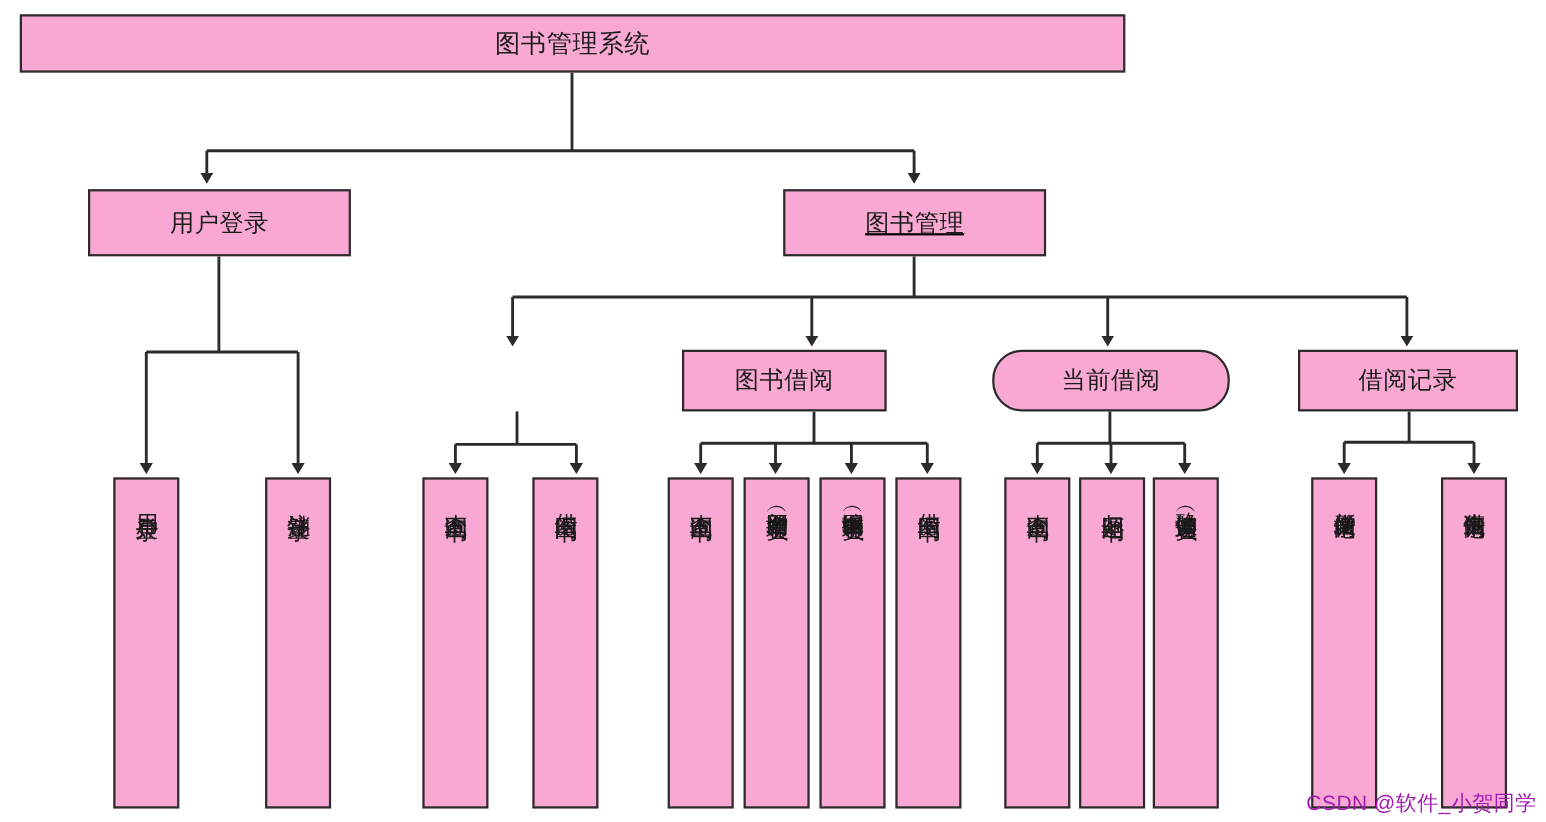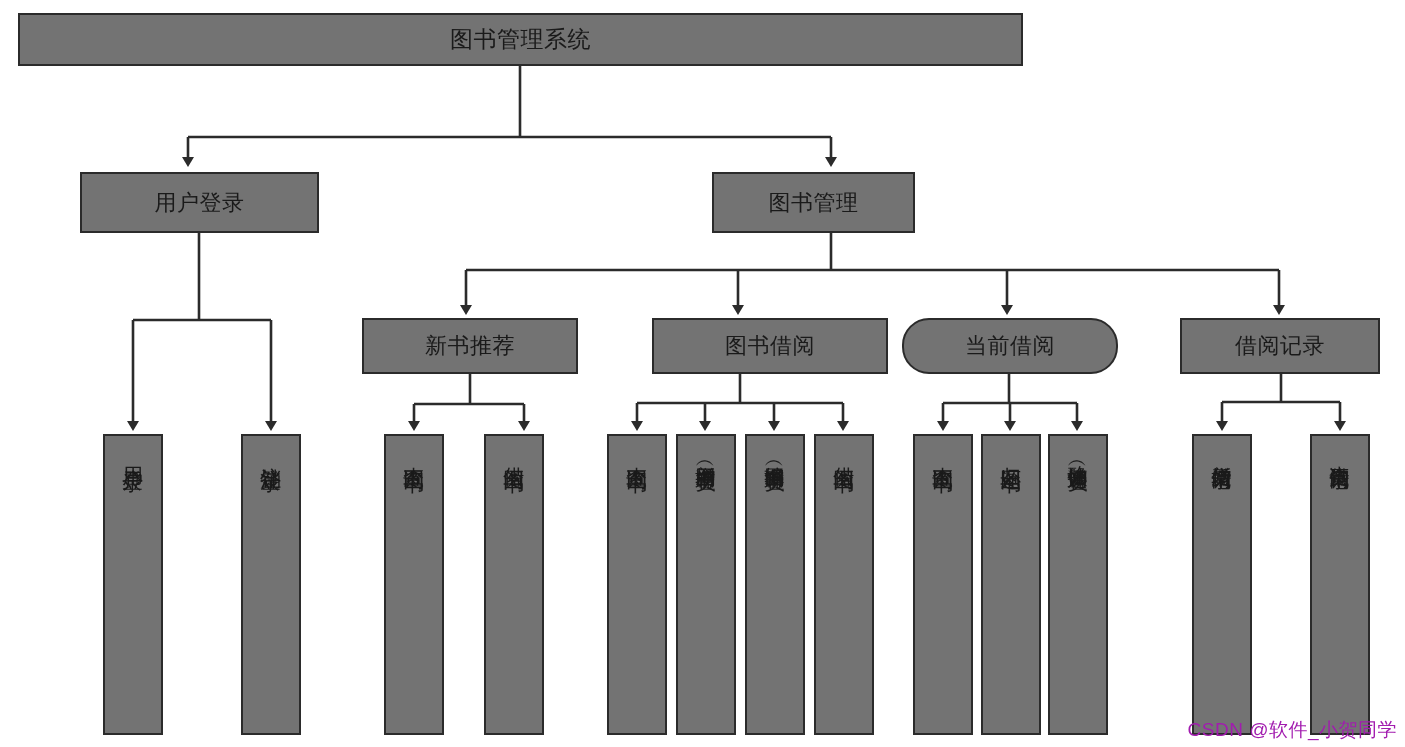--- a/index.html
+++ b/index.html
@@ -23,21 +23,21 @@
     left: 0;
     top: 0;
     width: 1405px;
     height: 747px;
     pointer-events: none;
   }
   .node {
     position: absolute;
     box-sizing: border-box;
     border: 2px solid #2b2b2b;
-    background: #737373;
+    background: #f9a8d4;
     display: flex;
     align-items: center;
     justify-content: center;
     z-index: 2;
   }
   .node-label {
     color: #1a1a1a;
     font-size: 22px;
     line-height: 1.18;
     letter-spacing: 0.5px;
@@ -135,28 +135,25 @@
     </g>
   </svg>
 
   <div class="node root" style="left:18px; top:13px; width:1005px; height:53px;">
     <span class="node-label">图书管理系统</span>
   </div>
 
   <div class="node level2" style="left:80px; top:172px; width:239px; height:61px;">
     <span class="node-label">用户登录</span>
   </div>
-  <div class="node level2" style="left:712px; top:172px; width:203px; height:61px;">
+  <div class="node level2" style="left:712px; top:172px; width:239px; height:61px;text-decoration:underline;">
     <span class="node-label">图书管理</span>
   </div>
 
-  <div class="node level3" style="left:362px; top:318px; width:216px; height:56px;">
-    <span class="node-label">新书推荐</span>
-  </div>
-  <div class="node level3" style="left:652px; top:318px; width:236px; height:56px;">
+  <div class="node level3" style="left:620px; top:318px; width:186px; height:56px;">
     <span class="node-label">图书借阅</span>
   </div>
   <div class="node level3" style="left:902px; top:318px; width:216px; height:56px;border-radius:27px;">
     <span class="node-label">当前借阅</span>
   </div>
   <div class="node level3" style="left:1180px; top:318px; width:200px; height:56px;">
     <span class="node-label">借阅记录</span>
   </div>
 
   <div class="node leaf" style="left:103px; top:434px; width:60px; height:301px;">

